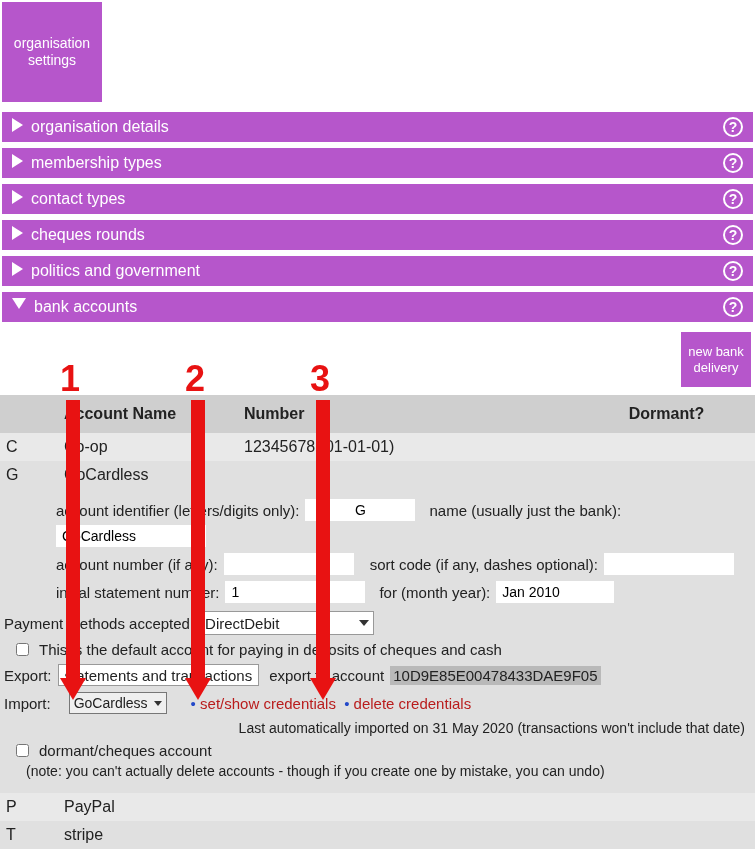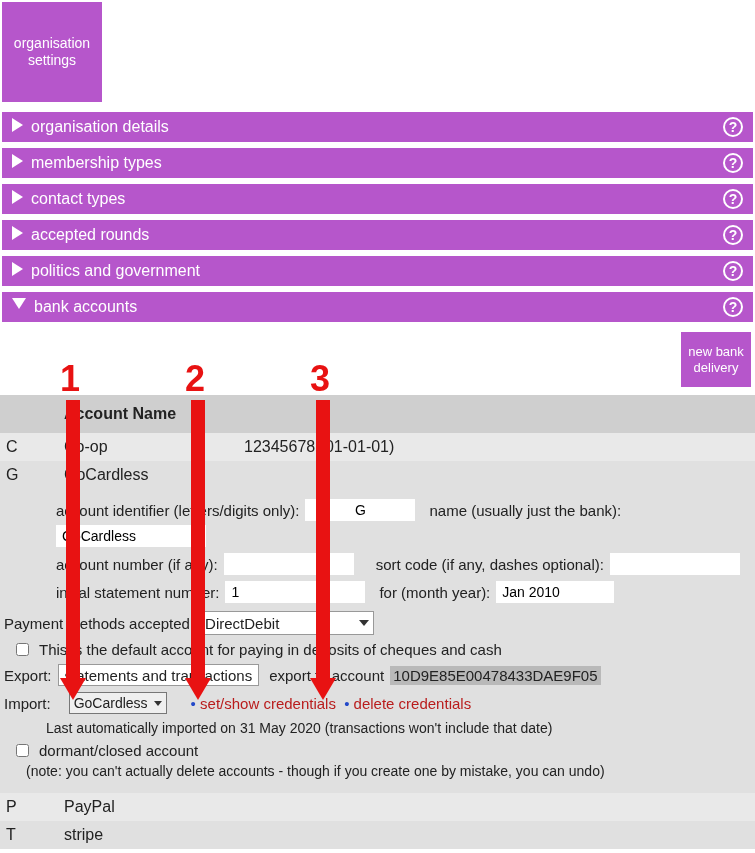--- a/index.html
+++ b/index.html
@@ -197,21 +197,21 @@
   <span>membership types</span>
   <span class="help">?</span>
 </div>
 <div class="accordion-bar">
   <span class="tri tri-right"></span>
   <span>contact types</span>
   <span class="help">?</span>
 </div>
 <div class="accordion-bar">
   <span class="tri tri-right"></span>
-  <span>accepted rounds</span>
+  <span>cheques rounds</span>
   <span class="help">?</span>
 </div>
 <div class="accordion-bar">
   <span class="tri tri-right"></span>
   <span>politics and government</span>
   <span class="help">?</span>
 </div>
 <div class="accordion-bar">
   <span class="tri tri-down"></span>
   <span>bank accounts</span>
@@ -222,20 +222,22 @@
   <div>
     <span>new bank</span><br>
     <span>delivery</span>
   </div>
 </div>
 <div class="clear"></div>
 
 <div class="table-head">
   <div class="col-id"></div>
   <div class="col-name">Account Name</div>
+  <div class="col-num">Number</div>
+  <div class="col-dorm">Dormant?</div>
 </div>
 
 <div class="row">
   <div class="col-id">C</div>
   <div class="col-name">Co-op</div>
   <div class="col-num">12345678 (01-01-01)</div>
 </div>
 
 <div class="row alt">
   <div class="col-id">G</div>
@@ -248,21 +250,21 @@
   <div class="form-line">
     <label>account identifier (letters/digits only):</label>
     <input type="text" style="width: 110px; text-align: center;" value="G">
     <label style="margin-left:10px">name (usually just the bank):</label>
     <input type="text" style="width: 150px;" value="GoCardless">
   </div>
 
   <div class="form-line">
     <label>account number (if any):</label>
     <input type="text" style="width: 130px;" value="">
-    <label style="margin-left:18px">sort code (if any, dashes optional):</label>
+    <label style="margin-left:12px">sort code (if any, dashes optional):</label>
     <input type="text" style="width: 130px;" value="">
   </div>
 
   <div class="form-line">
     <label>initial statement number:</label>
     <input type="text" style="width: 140px;" value="1">
     <label style="margin-left:10px">for (month year):</label>
     <input type="text" style="width: 118px;" value="Jan 2010">
   </div>
 
@@ -295,29 +297,29 @@
       <span class="caret-sm"></span>
     </span>
     <span style="margin-left:8px">
       <span class="bullet">•</span>
       <span class="link">set/show credentials</span>
       <span class="bullet" style="margin-left:4px">•</span>
       <span class="link">delete credentials</span>
     </span>
   </div>
 
-  <div class="form-line note" style="margin-left:-10px;">
+  <div class="form-line note" style="margin-left:-10px;justify-content:flex-end;">
     <span>Last automatically imported on </span>
     <strong>31 May 2020</strong>
     <span> (transactions won't include that date)</span>
   </div>
 
   <div class="form-line" style="margin-left:-40px;">
     <input type="checkbox" class="chk" style="">
-    <span>dormant/closed account</span>
+    <span>dormant/cheques account</span>
     <span class="note" style="margin-left:10px">(note: you can't actually delete accounts - though if you create one by mistake, you can undo)</span>
   </div>
 </div>
 
 <div class="row">
   <div class="col-id">P</div>
   <div class="col-name">PayPal</div>
 </div>
 
 <div class="row alt">

